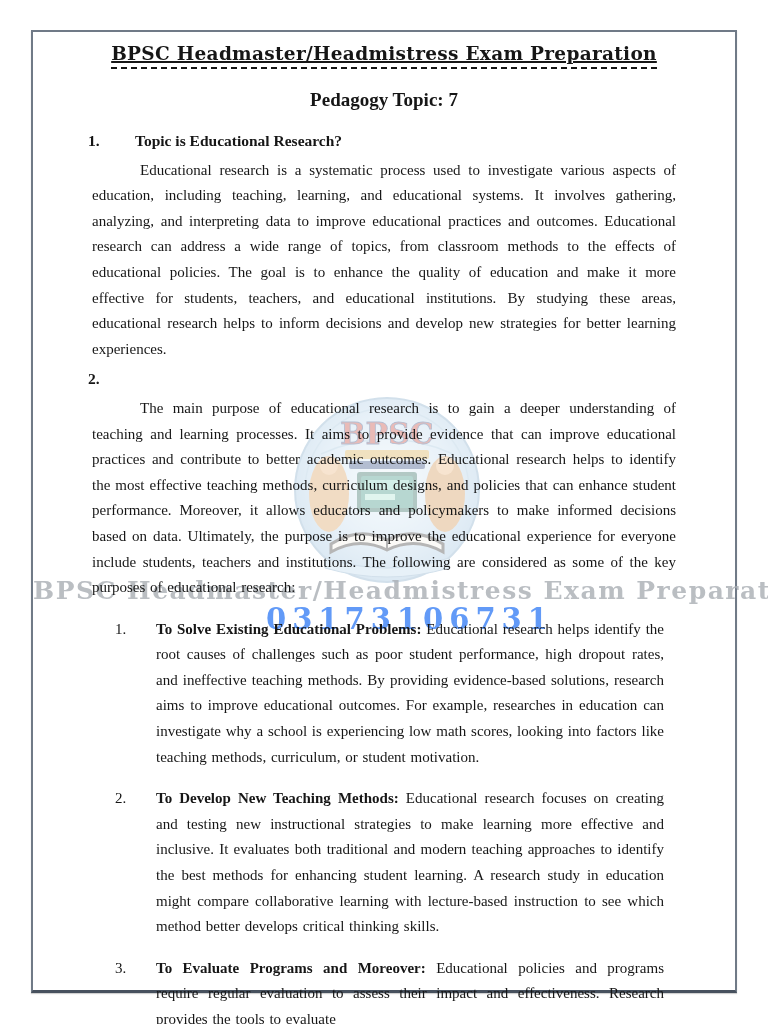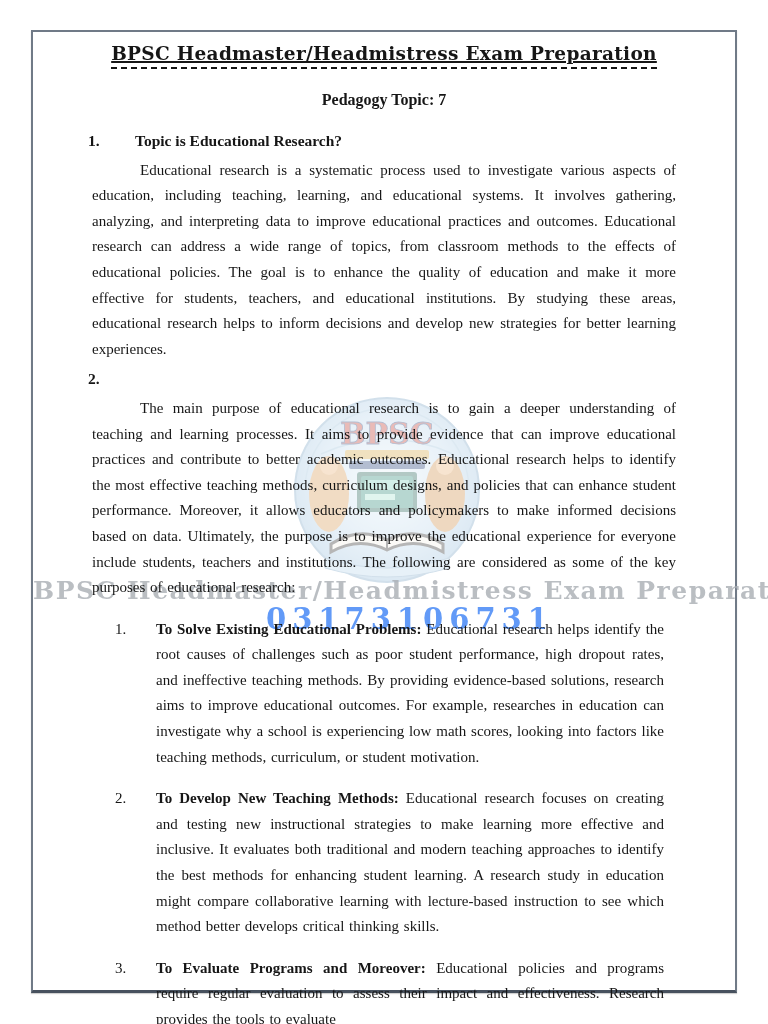--- a/index.html
+++ b/index.html
@@ -16,21 +16,21 @@
   .content{position:relative;z-index:2;padding:0 55px;}
   
   .doc-title{
     margin-top:11px;text-align:center;
     font-family:"DejaVu Serif",serif;font-weight:bold;font-size:18.5px;letter-spacing:.3px;
   }
   .doc-title .underlined{
     text-decoration:underline;text-decoration-thickness:1.5px;
     border-bottom:2px dashed #141414;padding-bottom:3px;
   }
-  .topic-block{margin-top:25px;text-align:center;font-weight:bold;font-size:16px;line-height:22px;}
+  .topic-block{margin-top:25px;text-align:center;font-weight:bold;font-size:19px;line-height:22px;}
   
   .section-heading{
     display:flex;margin-top:0;font-weight:bold;font-size:15.5px;line-height:25.6px;
   }
   .section-heading .sec-num{width:47px;flex:0 0 47px;font-weight:bold;}
   .first-section{margin-top:17px;}
   .para{
     margin:4px;text-align:justify;text-indent:48px;
     font-size:15px;line-height:25.6px;word-spacing:1px;
   }

